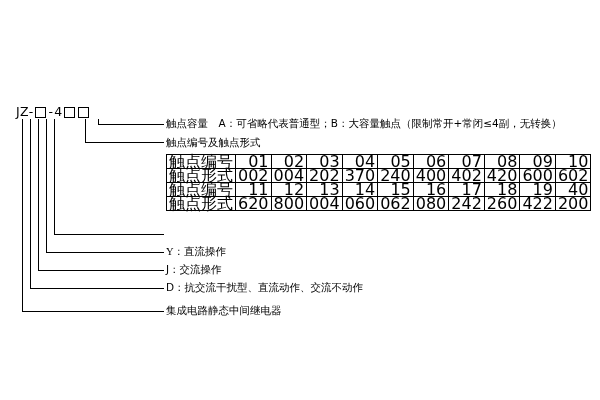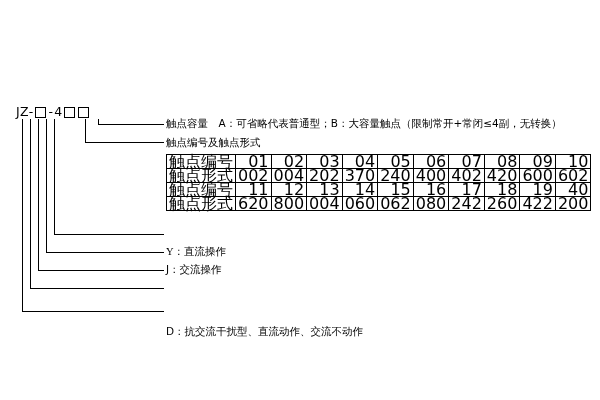--- a/index.html
+++ b/index.html
@@ -63,21 +63,21 @@
     font-size: 10.5px;
     line-height: 1.1;
     white-space: nowrap;
   }
   .ann-top    { left: 158px; top: 118px; }
   .ann-second { left: 158px; top: 137px; }
 
   .ann-sj   { left: 158px; top: 228px; }
   .ann-y    { left: 158px; top: 246px; font-family: Liberation Serif, serif; }
   .ann-j    { left: 158px; top: 264px; }
-  .ann-d    { left: 158px; top: 282px; margin-top: 44px; }
+  .ann-d    { left: 158px; top: 282px; }
   .ann-name { left: 158px; top: 305px; }
 
   
   .tbl-wrap {
     position: absolute;
     left: 158px;
     top: 154px;
   }
   table.spec {
     border-collapse: collapse;
@@ -191,14 +191,15 @@
           <td class="cell">422</td>
           <td class="cell">200</td>
         </tr>
       </tbody>
     </table>
   </div>
 
   <div class="ann ann-y">Y：直流操作</div>
   <div class="ann ann-j">J：交流操作</div>
   <div class="ann ann-d">D：抗交流干扰型、直流动作、交流不动作</div>
+  <div class="ann ann-name">集成电路静态中间继电器</div>
 
 </div>
 
 </body></html>

